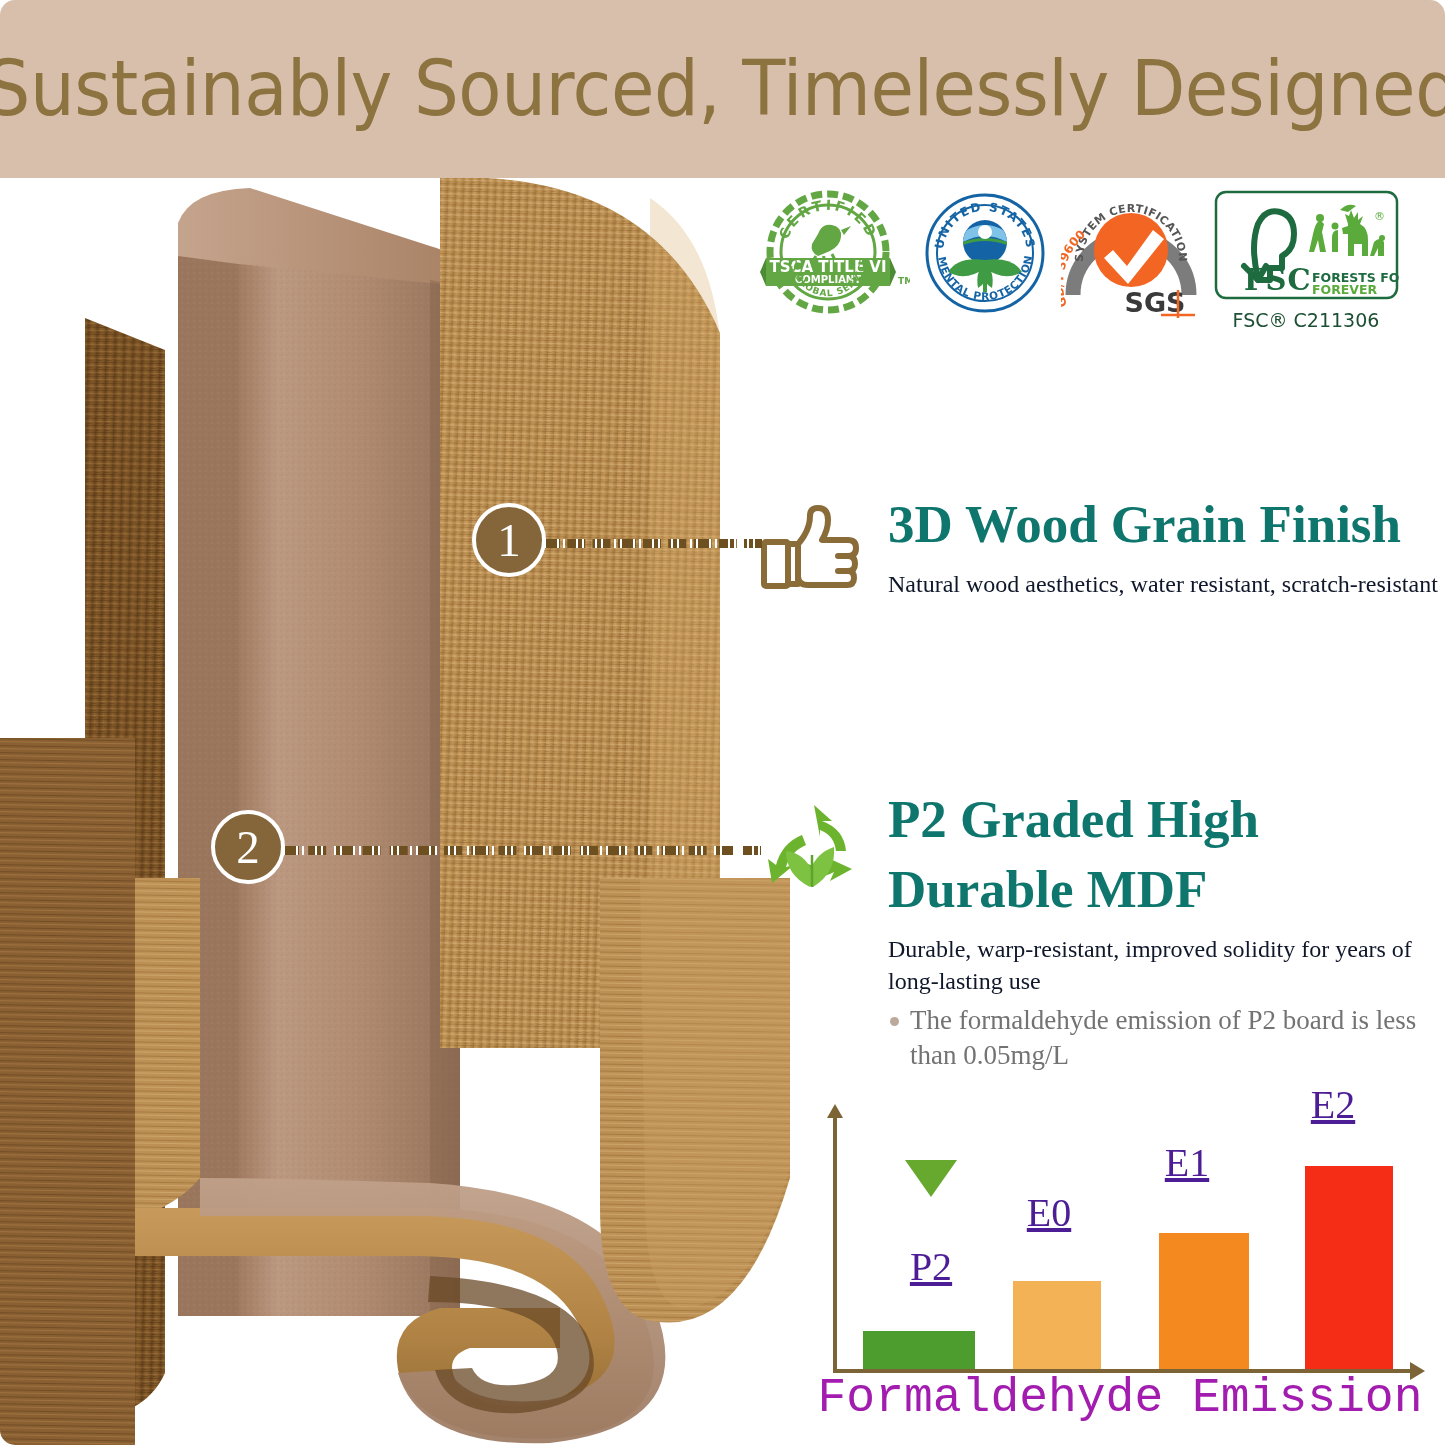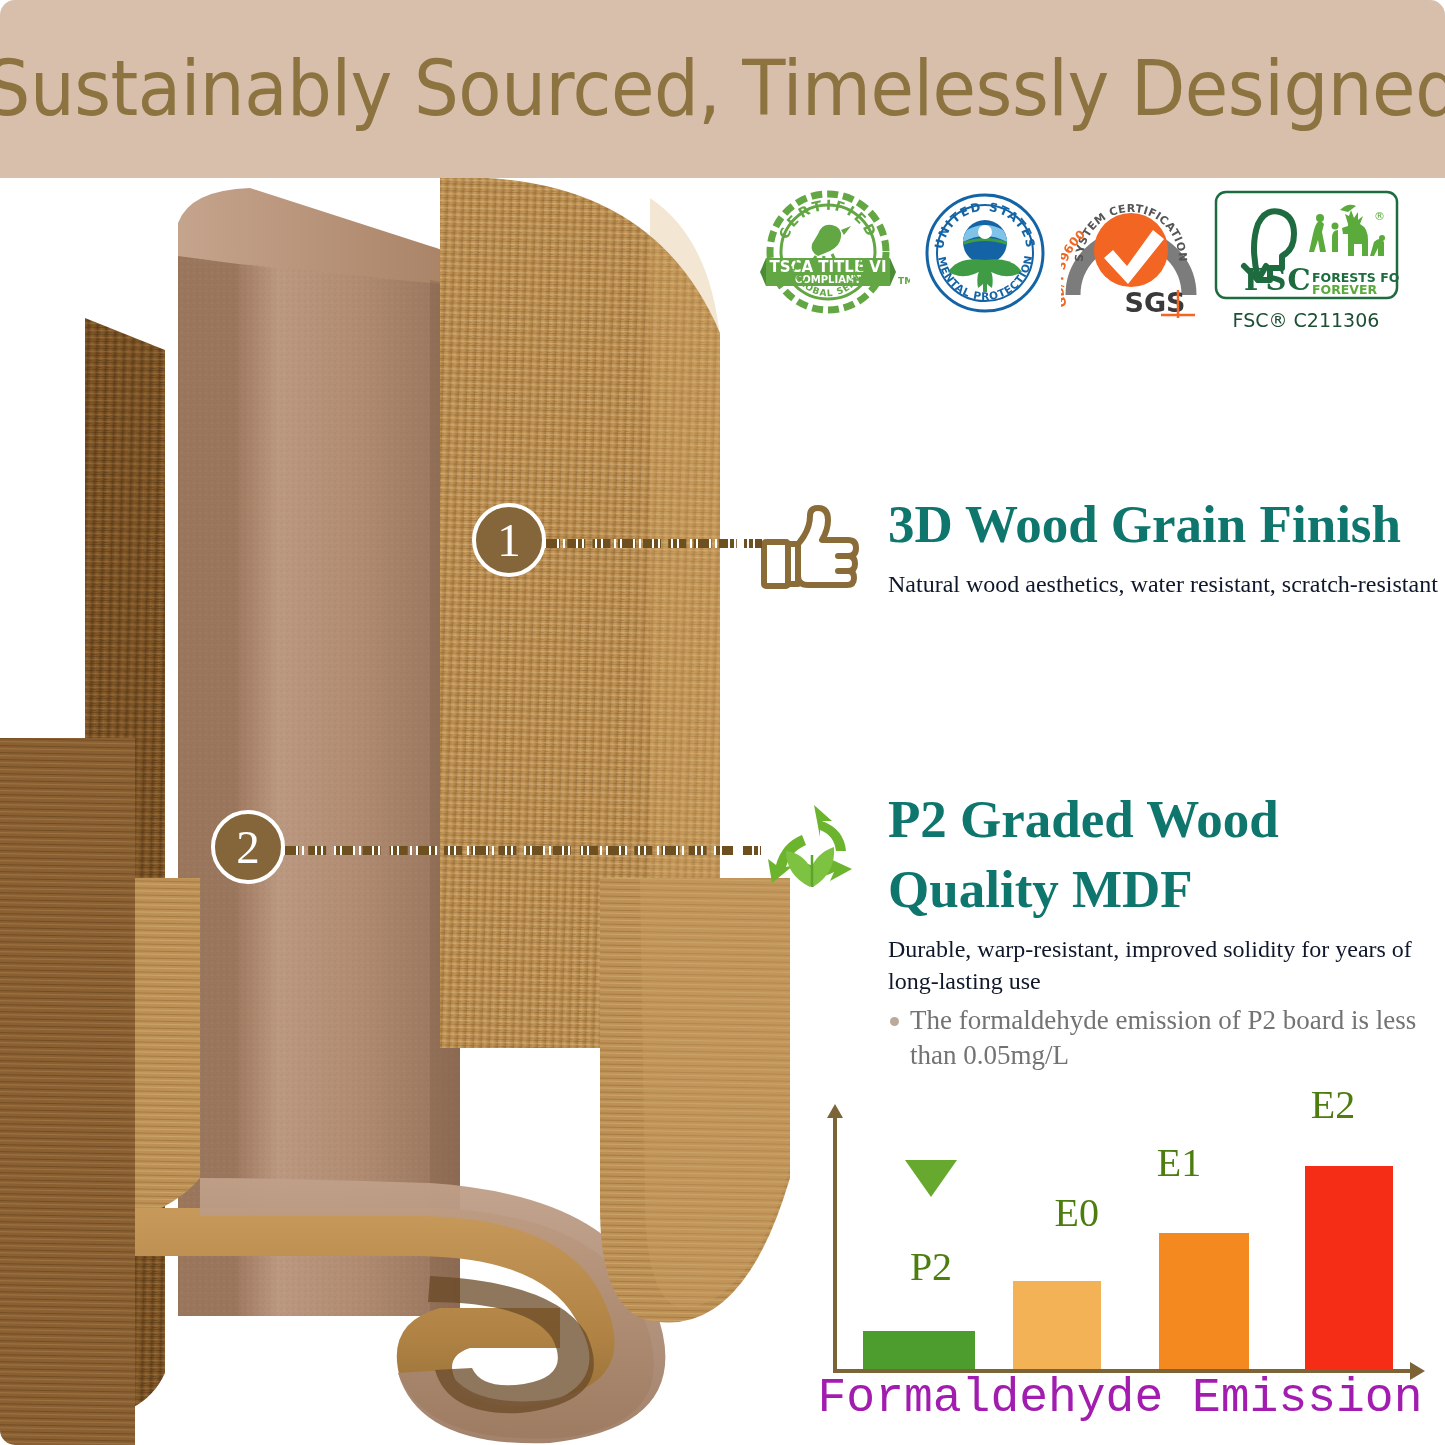--- a/index.html
+++ b/index.html
@@ -189,23 +189,24 @@
     border-left: 15px solid #7d6437;
   }
   .bar {
     position: absolute;
     bottom: 4px;
   }
   .bar-label {
     position: absolute;
     font-family: "Liberation Serif", serif;
     font-size: 40px;
-    color: #4d7c0f;
+    color: #4c1d95;
     text-align: center;
     line-height: 1;
+    text-decoration: underline;
   }
   .p2-arrow {
     position: absolute;
     width: 0; height: 0;
     border-left: 26px solid transparent;
     border-right: 26px solid transparent;
     border-top: 37px solid #67a82f;
   }
   #chart-xlabel {
     position: absolute;
@@ -497,42 +498,42 @@
           </g>
 
           <g fill="#7ec242">
             <path d="M50 88 Q26 76 26 52 Q44 54 52 72 Q56 82 50 88 Z"></path>
             <path d="M53 88 Q76 74 74 48 Q56 54 50 72 Q47 82 53 88 Z"></path>
           </g>
           <path d="M52 88 L52 56" stroke="#5da32c" stroke-width="2.5" fill="none"></path>
         </svg>
       </div>
       <div class="feature-text">
-        <h2 class="feature-title">P2 Graded Wood Quality MDF</h2>
+        <h2 class="feature-title">P2 Graded High Durable MDF</h2>
         <p class="feature-desc">Durable, warp-resistant, improved solidity for years of long-lasting use</p>
         <p class="feature-note">
           <span class="dot"></span>
           <span>The formaldehyde emission of P2 board is less than 0.05mg/L</span>
         </p>
       </div>
     </div>
 
     <div id="chart">
       <div id="chart-plot">
         <div class="axis-v"></div>
         <div class="axis-h"></div>
 
         <div class="p2-arrow" style="left:72px; bottom:176px;"></div>
         <div class="bar-label" style="left:48px; bottom:86px; width:100px;">P2</div>
         <div class="bar" style="left:30px; width:112px; height:38px; background:#4c9c2e;"></div>
 
-        <div class="bar-label" style="left:166px; bottom:140px; width:100px;text-align:right;">E0</div>
+        <div class="bar-label" style="left:166px; bottom:140px; width:100px;">E0</div>
         <div class="bar" style="left:180px; width:88px; height:88px; background:#f3b256;"></div>
 
-        <div class="bar-label" style="left:296px; bottom:190px; width:100px;">E1</div>
+        <div class="bar-label" style="left:304px; bottom:190px; width:100px;">E1</div>
         <div class="bar" style="left:326px; width:90px; height:136px; background:#f4891f;"></div>
 
         <div class="bar-label" style="left:450px; bottom:248px; width:100px;">E2</div>
         <div class="bar" style="left:472px; width:88px; height:203px; background:#f62d16;"></div>
       </div>
       <div id="chart-xlabel">Formaldehyde Emission</div>
     </div>
 
   </div>
 </div>

